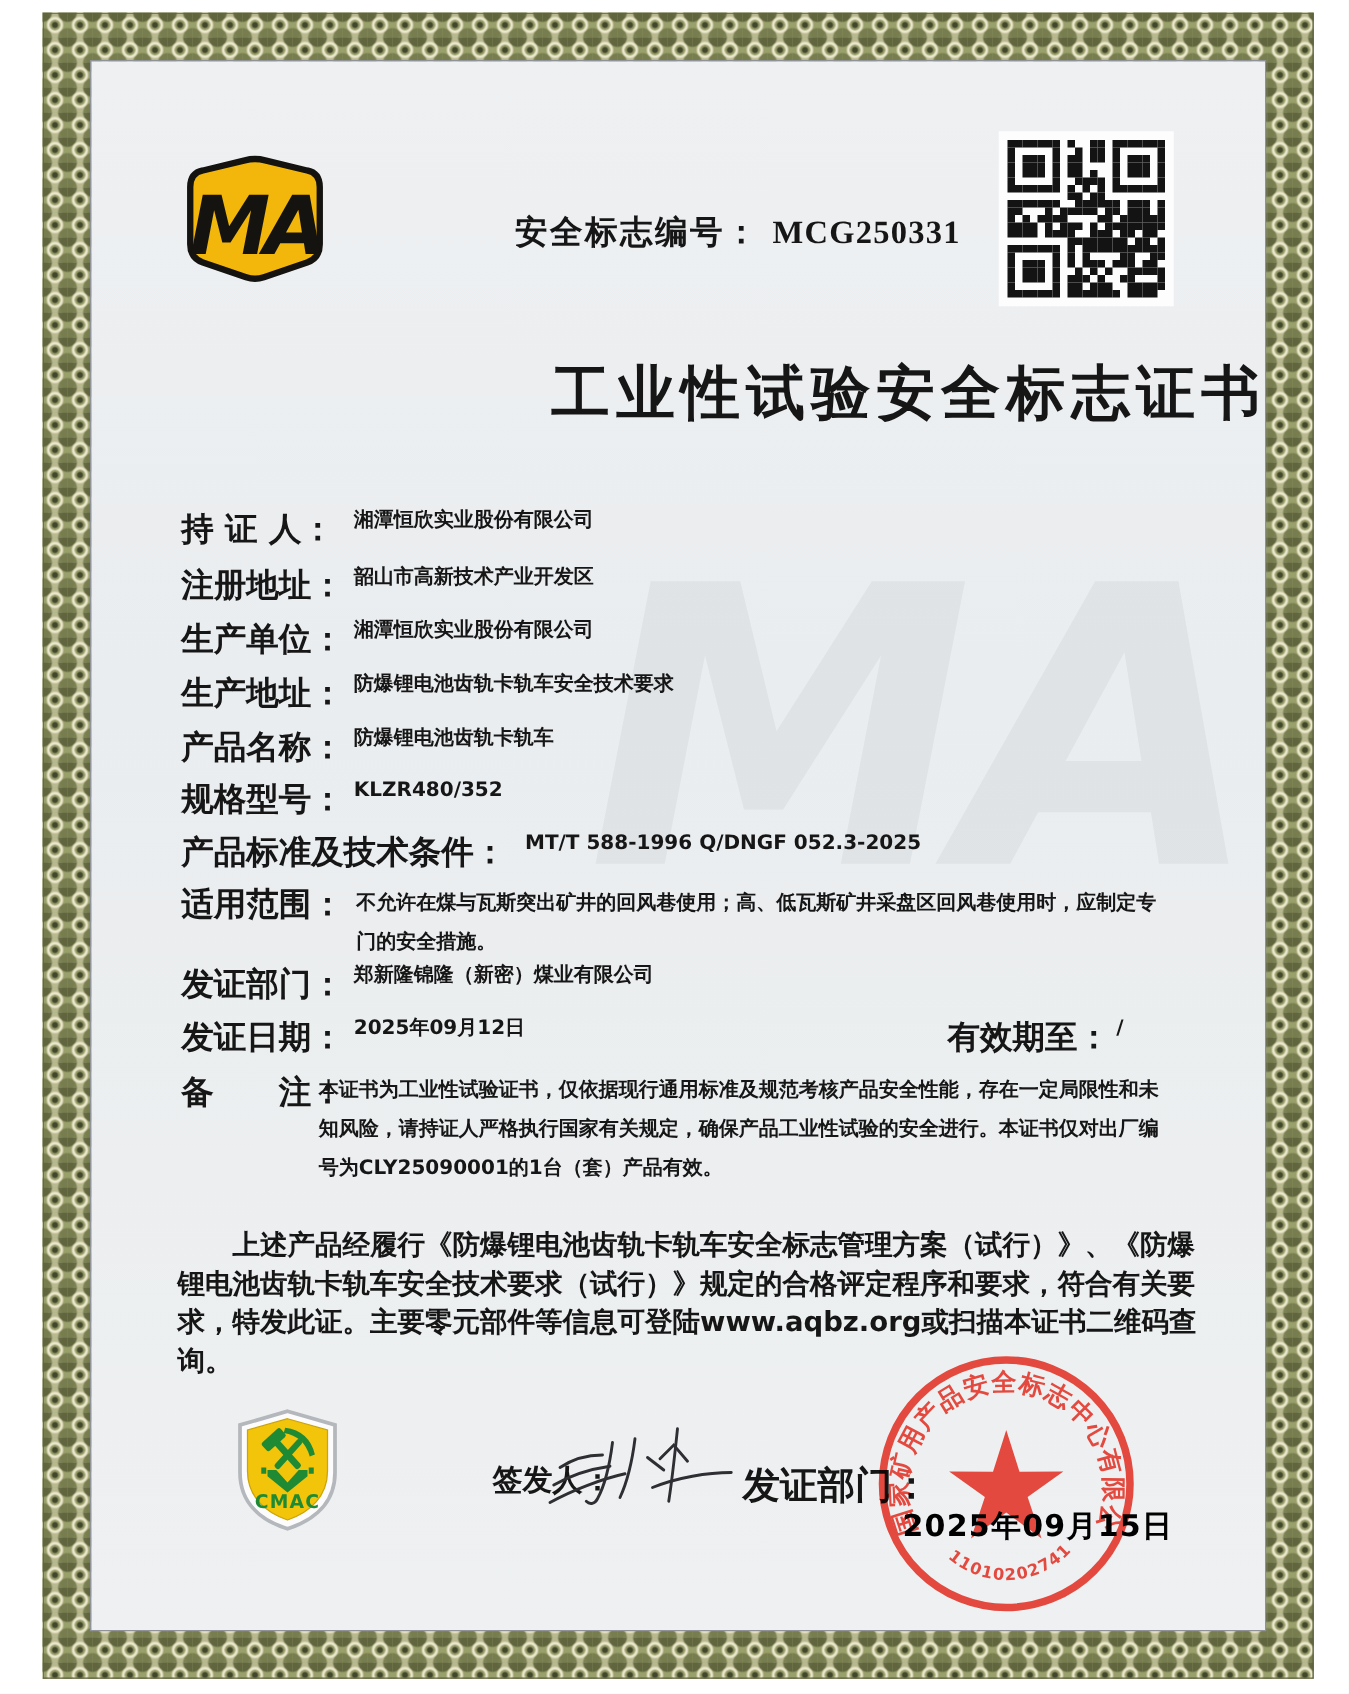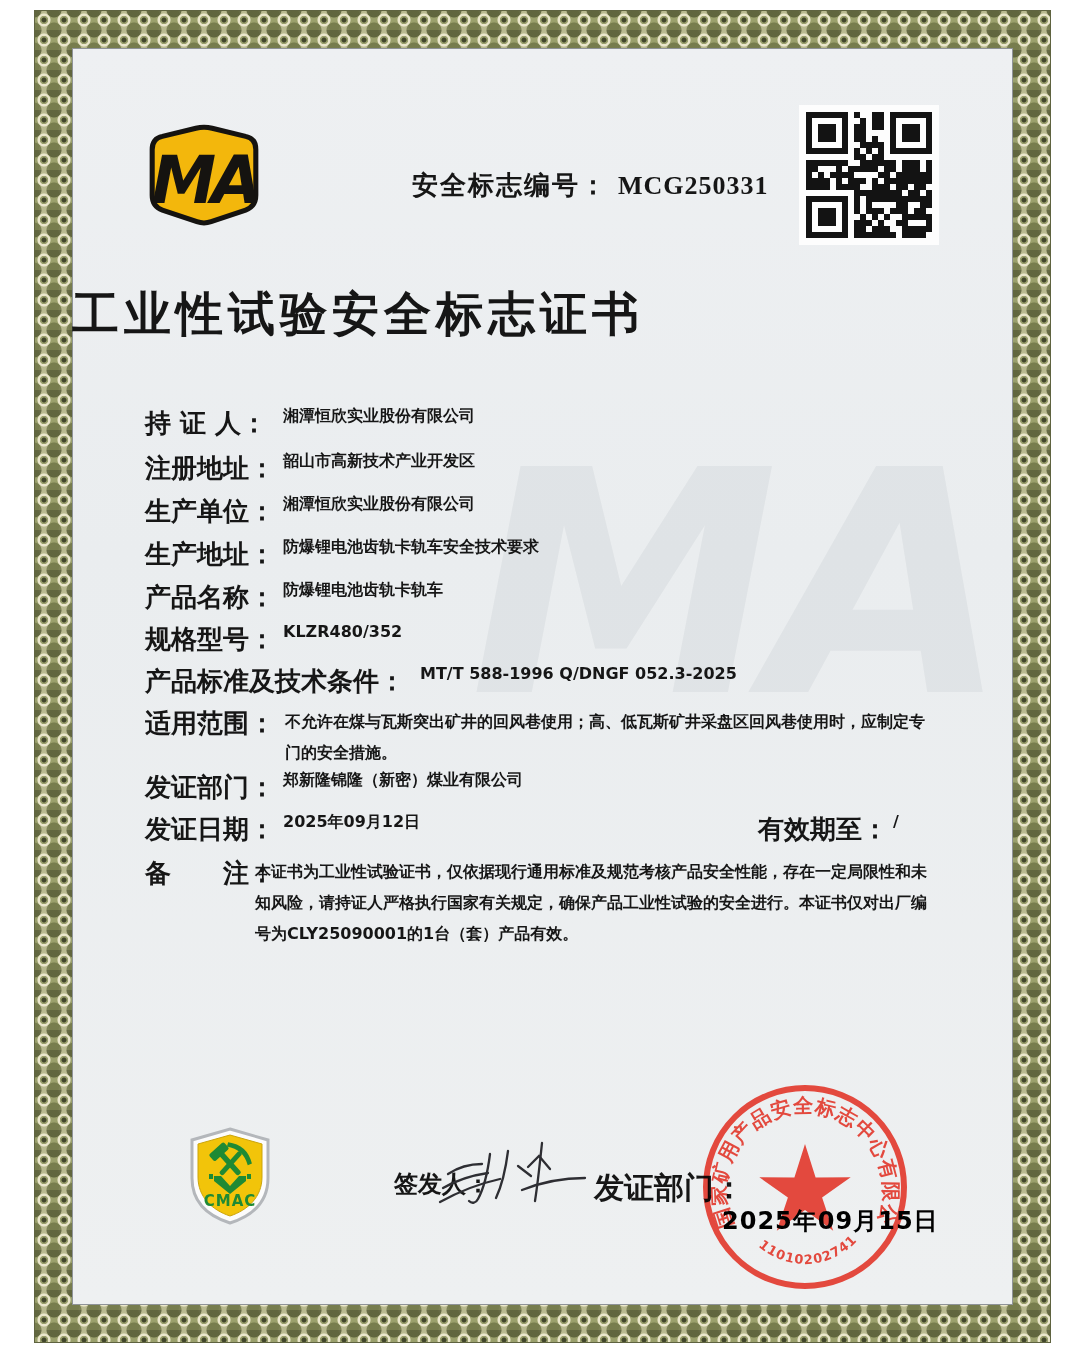--- a/index.html
+++ b/index.html
@@ -26,21 +26,21 @@
   .watermark{position:absolute;left:470px;top:430px;z-index:3;font-size:310px;font-weight:900;
     font-style:italic;letter-spacing:-10px;color:rgba(90,102,116,0.07);line-height:1;}
   .content{position:absolute;inset:0;z-index:4;}
   .ma-logo{position:absolute;left:140px;top:122px;width:128px;height:108px;}
   .markno{position:absolute;left:412px;top:168px;font-size:26px;font-weight:600;letter-spacing:2px;}
   .markno .num{font-family:"Liberation Serif",serif;font-weight:600;letter-spacing:1px;margin-left:10px;}
   .qr{position:absolute;left:799px;top:105px;background:#fdfdfd;padding:7px;
       display:grid;grid-template-columns:repeat(21,6px);grid-auto-rows:6px;}
   .qr i{display:block;}
   .qr i.on{background:#131313;}
-  .title{position:absolute;left:72px;right:66px;top:283px;margin:0;text-align:left;
+  .title{position:absolute;left:72px;right:66px;top:283px;margin:0;text-align:right;
     font-size:47px;font-weight:900;letter-spacing:5px;}
   .row{position:absolute;left:0;right:0;}
   .lbl{position:absolute;left:145px;font-size:26px;font-weight:700;white-space:nowrap;}
   .val{position:absolute;left:283px;font-size:16px;font-weight:700;white-space:nowrap;}
   .val.wrap{white-space:normal;line-height:31px;word-break:break-all;}
   .statement{position:absolute;left:142px;top:981px;width:818px;font-size:22px;font-weight:700;
     line-height:31px;text-indent:2em;word-break:break-all;}
   .cmac{position:absolute;left:186px;top:1126px;width:88px;height:100px;}
   .sig-label{position:absolute;left:394px;top:1168px;font-size:24px;font-weight:700;text-align:center;}
   .sig{position:absolute;left:438px;top:1138px;width:150px;height:80px;}
@@ -555,20 +555,21 @@
       <span class="lbl">发证日期：</span>
       <span class="val">2025年09月12日</span>
       <span class="lbl" style="left:758px">有效期至：</span>
       <span class="val" style="left:893px">/</span>
     </div>
     <div class="row" style="top:856px">
       <span class="lbl">备　　注：</span>
       <span class="val wrap" style="left:255px;width:672px">本证书为工业性试验证书，仅依据现行通用标准及规范考核产品安全性能，存在一定局限性和未知风险，请持证人严格执行国家有关规定，确保产品工业性试验的安全进行。本证书仅对出厂编号为CLY25090001的1台（套）产品有效。</span>
     </div>
 
+    <div class="statement">上述产品经履行《防爆锂电池齿轨卡轨车安全标志管理方案（试行）》、《防爆锂电池齿轨卡轨车安全技术要求（试行）》规定的合格评定程序和要求，符合有关要求，特发此证。主要零元部件等信息可登陆www.aqbz.org或扫描本证书二维码查询。</div>
 
     <svg class="cmac" viewBox="0 0 88 100">
       <path d="M44,3 L82,14 V52 C82,76 66,90 44,97 C22,90 6,76 6,52 V14 Z" fill="#fcfcfc" stroke="#b4b7bb" stroke-width="3"></path>
       <path d="M44,9 L76,18 V51 C76,71 62,84 44,90 C26,84 12,71 12,51 V18 Z" fill="#f2c40a" stroke="#cba40b" stroke-width="1"></path>
       <g fill="#1f8a34">
         <g transform="rotate(-42 44 38)">
             <rect x="41.5" y="22" width="5.5" height="30" rx="2"></rect>
             <rect x="34" y="17" width="20" height="9" rx="2"></rect>
           </g>
         <g transform="rotate(42 44 38)">

